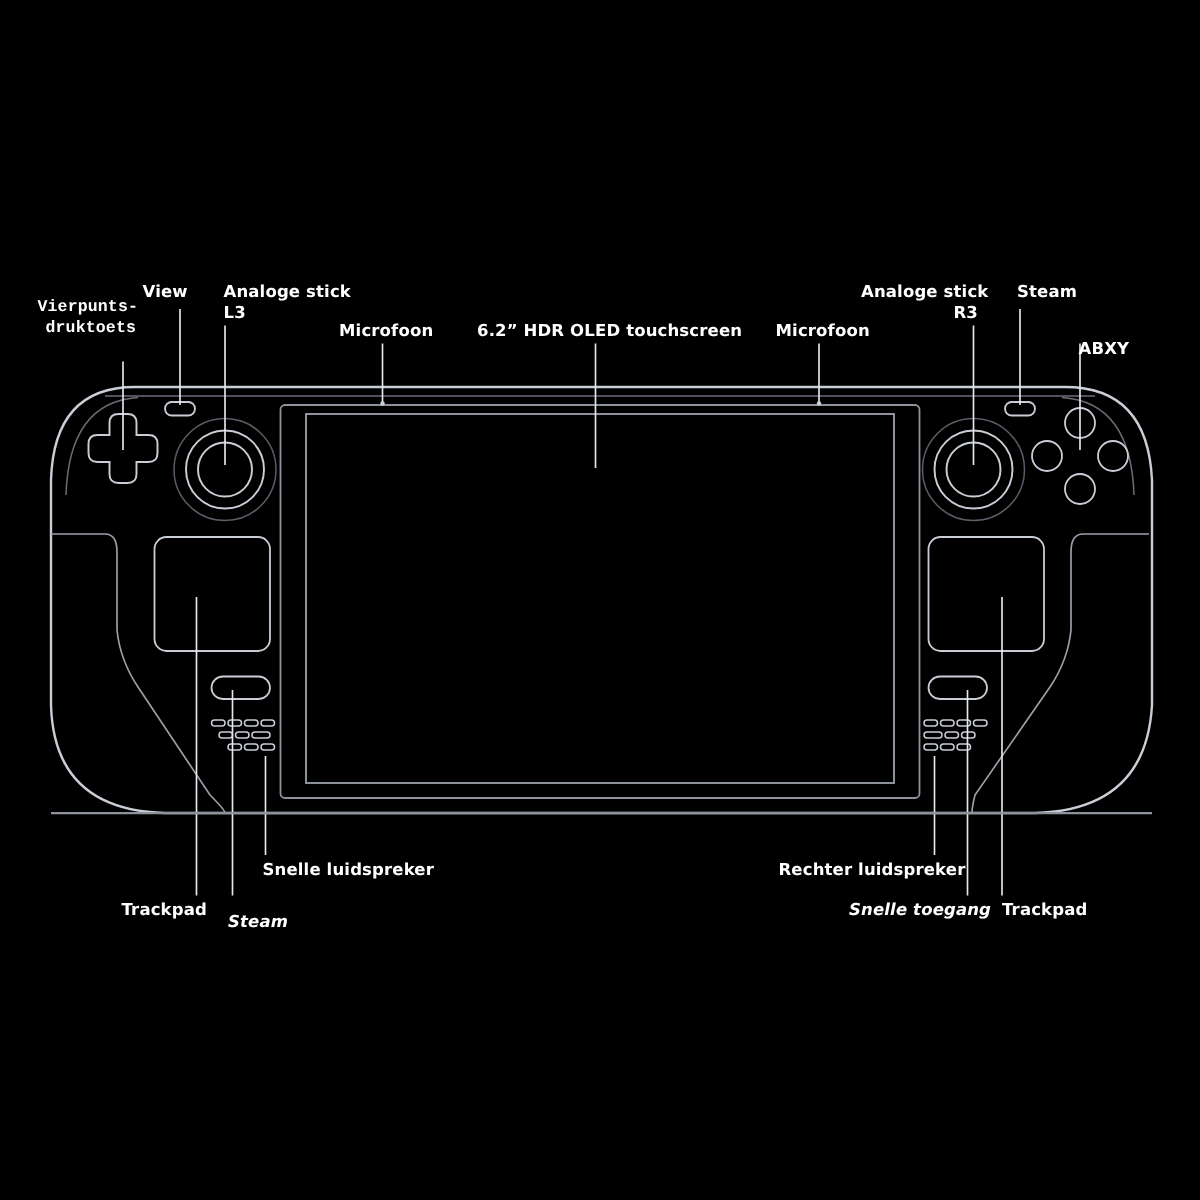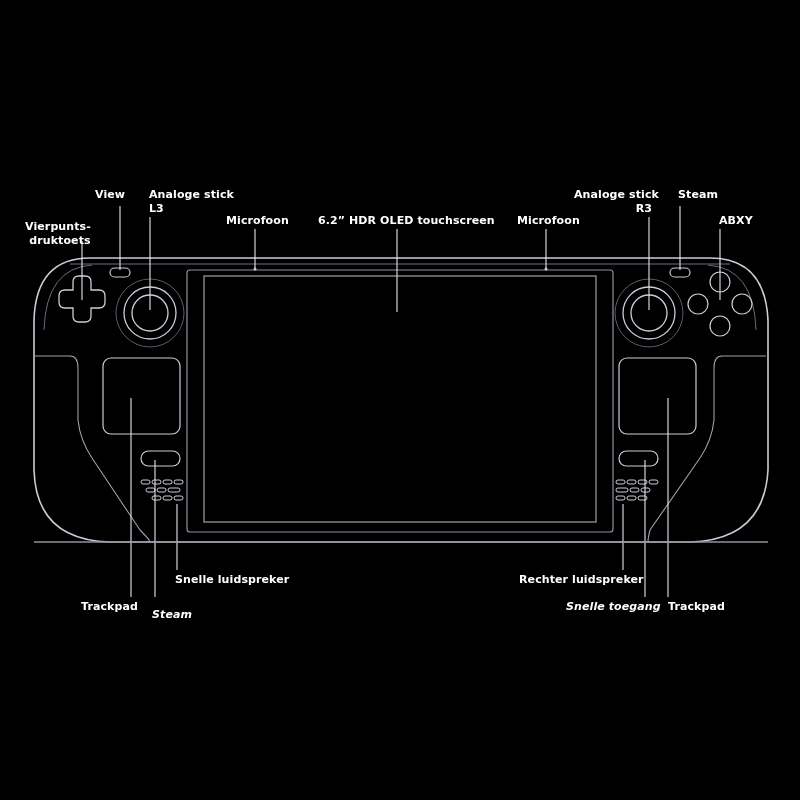--- a/index.html
+++ b/index.html
@@ -139,37 +139,37 @@
     <line x1="155" y1="460" x2="155" y2="597"></line>
     <line x1="177" y1="504" x2="177" y2="570"></line>
     <line x1="623" y1="504" x2="623" y2="570"></line>
     <line x1="645" y1="460" x2="645" y2="597"></line>
     <line x1="668" y1="398" x2="668" y2="597"></line>
   </g>
 
   <line x1="34" y1="542" x2="768" y2="542" stroke="#8e929c" stroke-width="1.5"></line>
 </svg>
 
-<div class="label" style="left:25px; top:220px;">
+<div class="label" style="left:25px; top:198px;font-family:Liberation Mono, monospace;">
   <div>Vierpunts-</div>
   <div style="padding-left:4px;text-align:center;">druktoets</div>
 </div>
 <div class="label" style="left:95px; top:188px;">View</div>
 <div class="label" style="left:149px; top:188px;">
   <div>Analoge stick</div>
   <div>L3</div>
 </div>
 <div class="label" style="left:226px; top:214px;">Microfoon</div>
 <div class="label" style="left:318px; top:214px;">6.2” HDR OLED touchscreen</div>
 <div class="label" style="left:517px; top:214px;">Microfoon</div>
 <div class="label right" style="left:574px; top:188px; width:78px;">
   <div>Analoge stick</div>
   <div>R3</div>
 </div>
 <div class="label" style="left:678px; top:188px;">Steam</div>
-<div class="label" style="left:719px; top:214px;">ABXY</div>
+<div class="label" style="left:719px; top:226px;">ABXY</div>
 
 <div class="label" style="left:175px; top:573px;">Snelle luidspreker</div>
 <div class="label" style="left:81px; top:600px;">Trackpad</div>
 <div class="label" style="left:152px; top:608px;font-style:italic;">Steam</div>
 <div class="label" style="left:519px; top:573px;text-align:center;">Rechter luidspreker</div>
 <div class="label" style="left:566px; top:600px;font-style:italic;">Snelle toegang</div>
 <div class="label" style="left:668px; top:600px;">Trackpad</div>
 
 </body></html>

